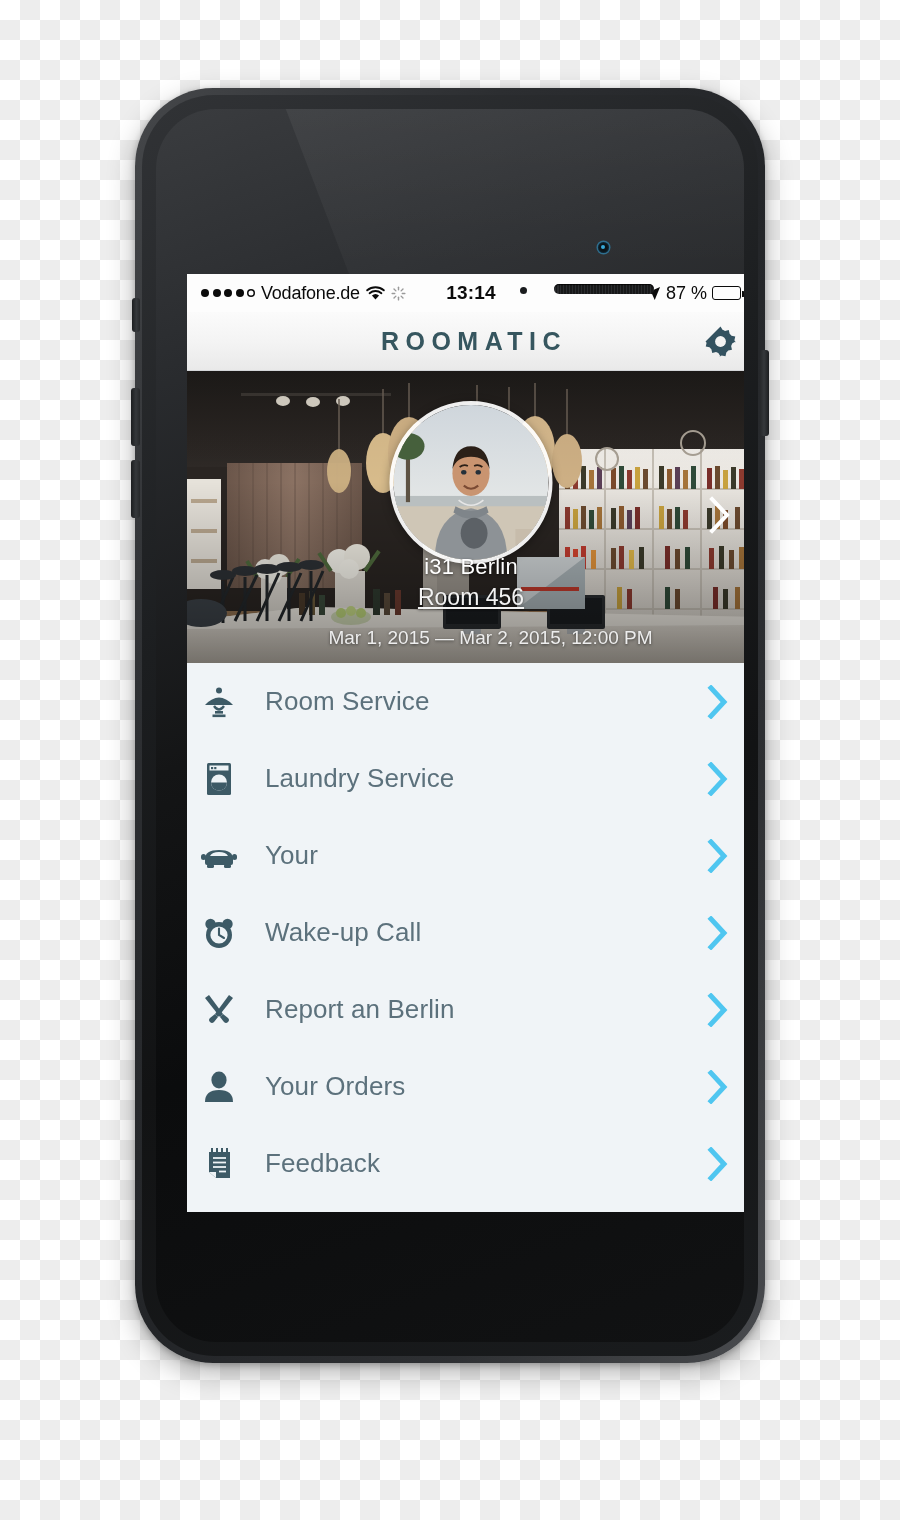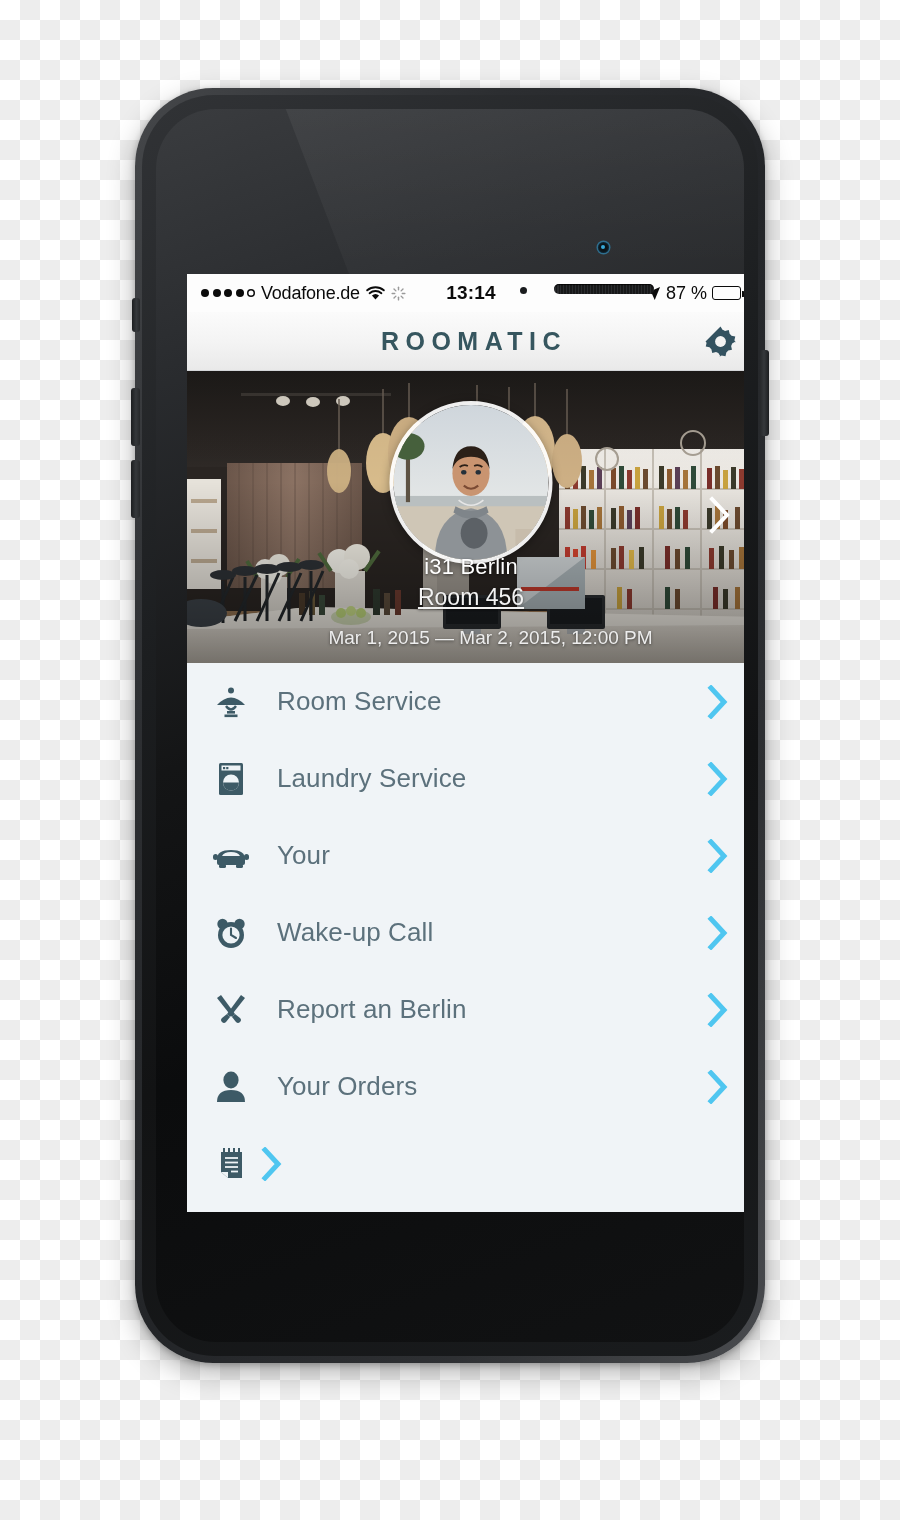--- a/index.html
+++ b/index.html
@@ -102,21 +102,21 @@
   }
   #hero-text{position:absolute;left:0;right:0;bottom:14px;text-align:center;
     color:#ffffff;text-shadow:0 1px 3px rgba(0,0,0,.55);}
   #hotel-name{font-size:22px;font-weight:normal;letter-spacing:.2px;margin-bottom:4px;}
   #room-no{font-size:23px;font-weight:normal;margin-bottom:16px;color:#f2f2f2;text-decoration:underline;}
   #stay-dates{font-size:19px;font-weight:normal;color:#ededed;padding-left:39px;}
   #hero-chevron{position:absolute;right:22px;top:50%;transform:translateY(-50%);cursor:pointer;}
 
   
   #menu-list{background:#f0f4f7;}
-  .row{height:77px;display:flex;align-items:center;padding:0 20px 0 20px;box-sizing:border-box;cursor:pointer;}
+  .row{height:77px;display:flex;align-items:center;padding:0 20px 0 8px;box-sizing:border-box;cursor:pointer;}
   .row-icon{width:48px;display:flex;align-items:center;justify-content:center;flex:0 0 48px;}
   .row-label{flex:1;padding-left:22px;color:#5c717c;font-size:26px;font-weight:normal;letter-spacing:.1px;}
   .row-chev{flex:0 0 34px;display:flex;align-items:center;justify-content:center;}
 </style>
 </head>
 <body>
 
 <div id="device">
   <div id="device-inner">
     <div id="glass">
@@ -569,20 +569,21 @@
                 <path d="M4 5 L25 5 L25 31 L11 31 L4 25 Z" fill="#3d5a66"></path>
                 <g stroke="#eef3f6" stroke-width="1.8">
                   <line x1="8" y1="11" x2="21" y2="11"></line>
                   <line x1="8" y1="15.5" x2="21" y2="15.5"></line>
                   <line x1="8" y1="20" x2="21" y2="20"></line>
                   <line x1="14" y1="24.5" x2="21" y2="24.5"></line>
                 </g>
                 <path d="M4 25 L11 25 L11 31 Z" fill="#eef3f6"></path>
               </svg>
             </span>
+            <span class="row-label">Feedback</span>
             <span class="row-chev">
               <svg width="24" height="34" viewBox="0 0 24 34">
                   <path d="M5 3 L18 17 L5 31" fill="none" stroke="#4fc6f0" stroke-width="5" stroke-linecap="square"></path>
                 </svg>
             </span>
           </div>
 
         </div>
       </div>
 

